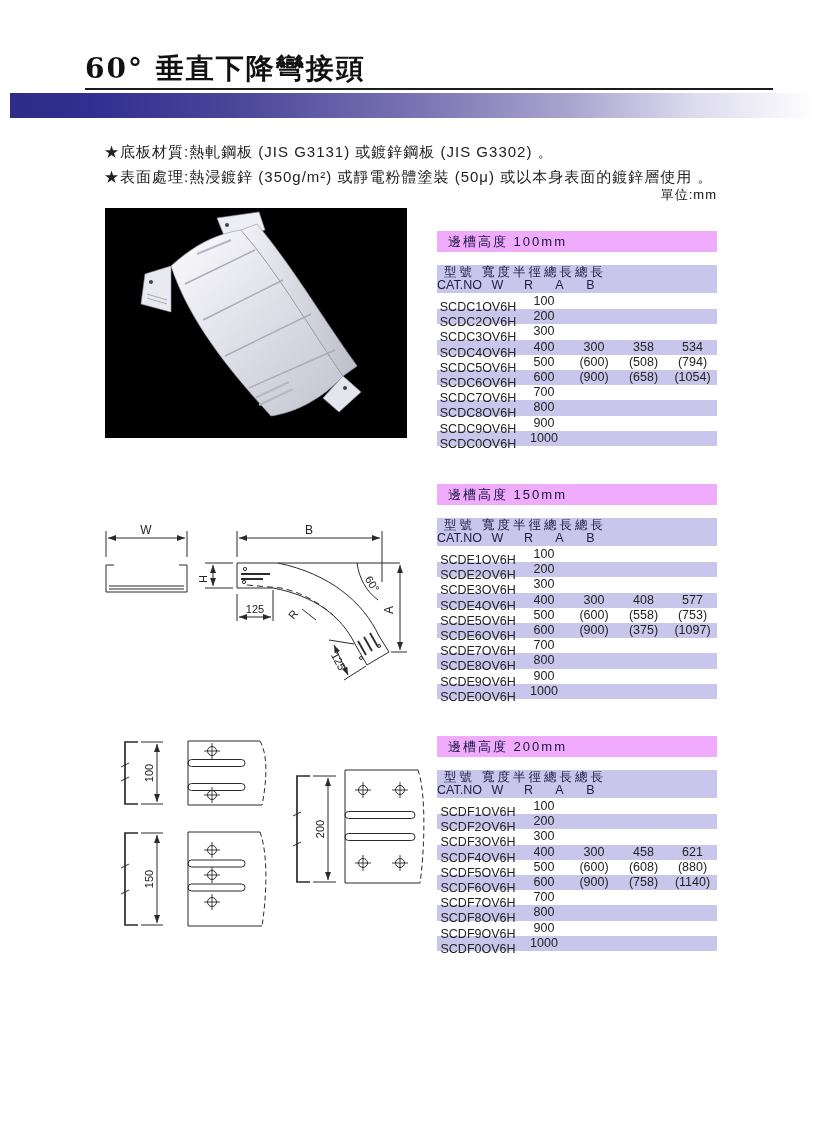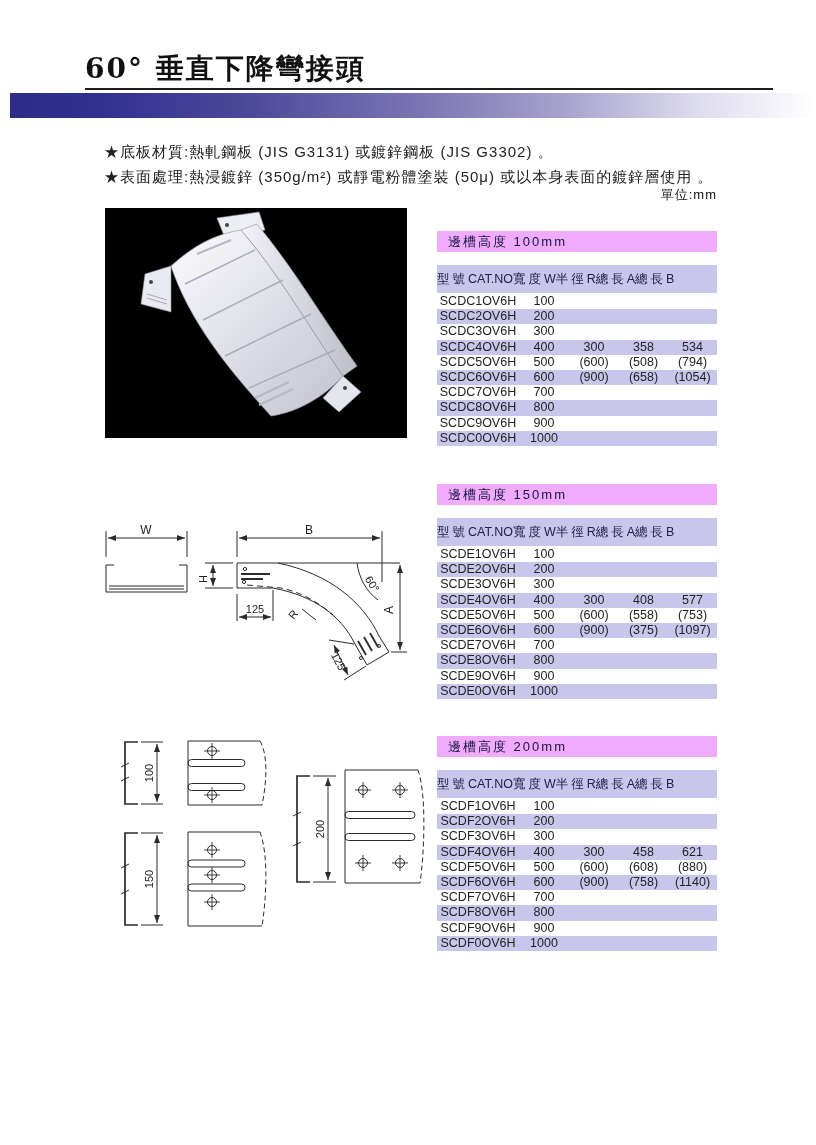--- a/index.html
+++ b/index.html
@@ -21,28 +21,28 @@
   .photo{left:105px;top:208px;width:302px;height:230px;background:#000;}
 
   
   .unit{left:437px;top:186px;width:280px;text-align:right;font-size:13px;color:#111;letter-spacing:1px;}
 
   
   .spec-table{left:437px;width:280px;}
   .band{height:21px;line-height:21px;background:#f0abfc;color:#15153f;font-size:13px;
         padding-left:11px;letter-spacing:2px;box-sizing:border-box;}
   .thead{display:flex;margin-top:13px;background:#c9c6ec;height:28px;align-items:center;color:#20204a;}
-  .th{display:flex;align-items:center;justify-content:center;
+  .th{display:flex;flex-direction:column;align-items:center;justify-content:center;
       font-size:12.5px;line-height:13px;}
   .th .th-top{letter-spacing:3px;}
   .trows{margin-top:1px;}
   .trow{display:flex;height:15.2px;line-height:15.2px;font-size:12.5px;color:#232323;}
   .trow:nth-of-type(even){background:#c9c6ec;}
   .c{display:block;text-align:center;}
-  .w0{width:82px;} .w1{width:50px;} .w2{width:50px;} .w3{width:49px;} .w4{width:49px;}
+  .w0{width:82px;margin-top:6px;} .w1{width:50px;} .w2{width:50px;} .w3{width:49px;} .w4{width:49px;}
 
   
   .drawing{position:absolute;}
   .drawing text{font-family:"Liberation Sans",sans-serif;fill:#222;}
 
   
   .notes{left:96px;top:983px;font-size:16.5px;line-height:27px;color:#222;letter-spacing:1.5px;}
 
   .page-number{left:0;top:1087px;width:816px;text-align:center;
                font-family:"DejaVu Serif","Liberation Serif",serif;font-size:14px;color:#222;}

